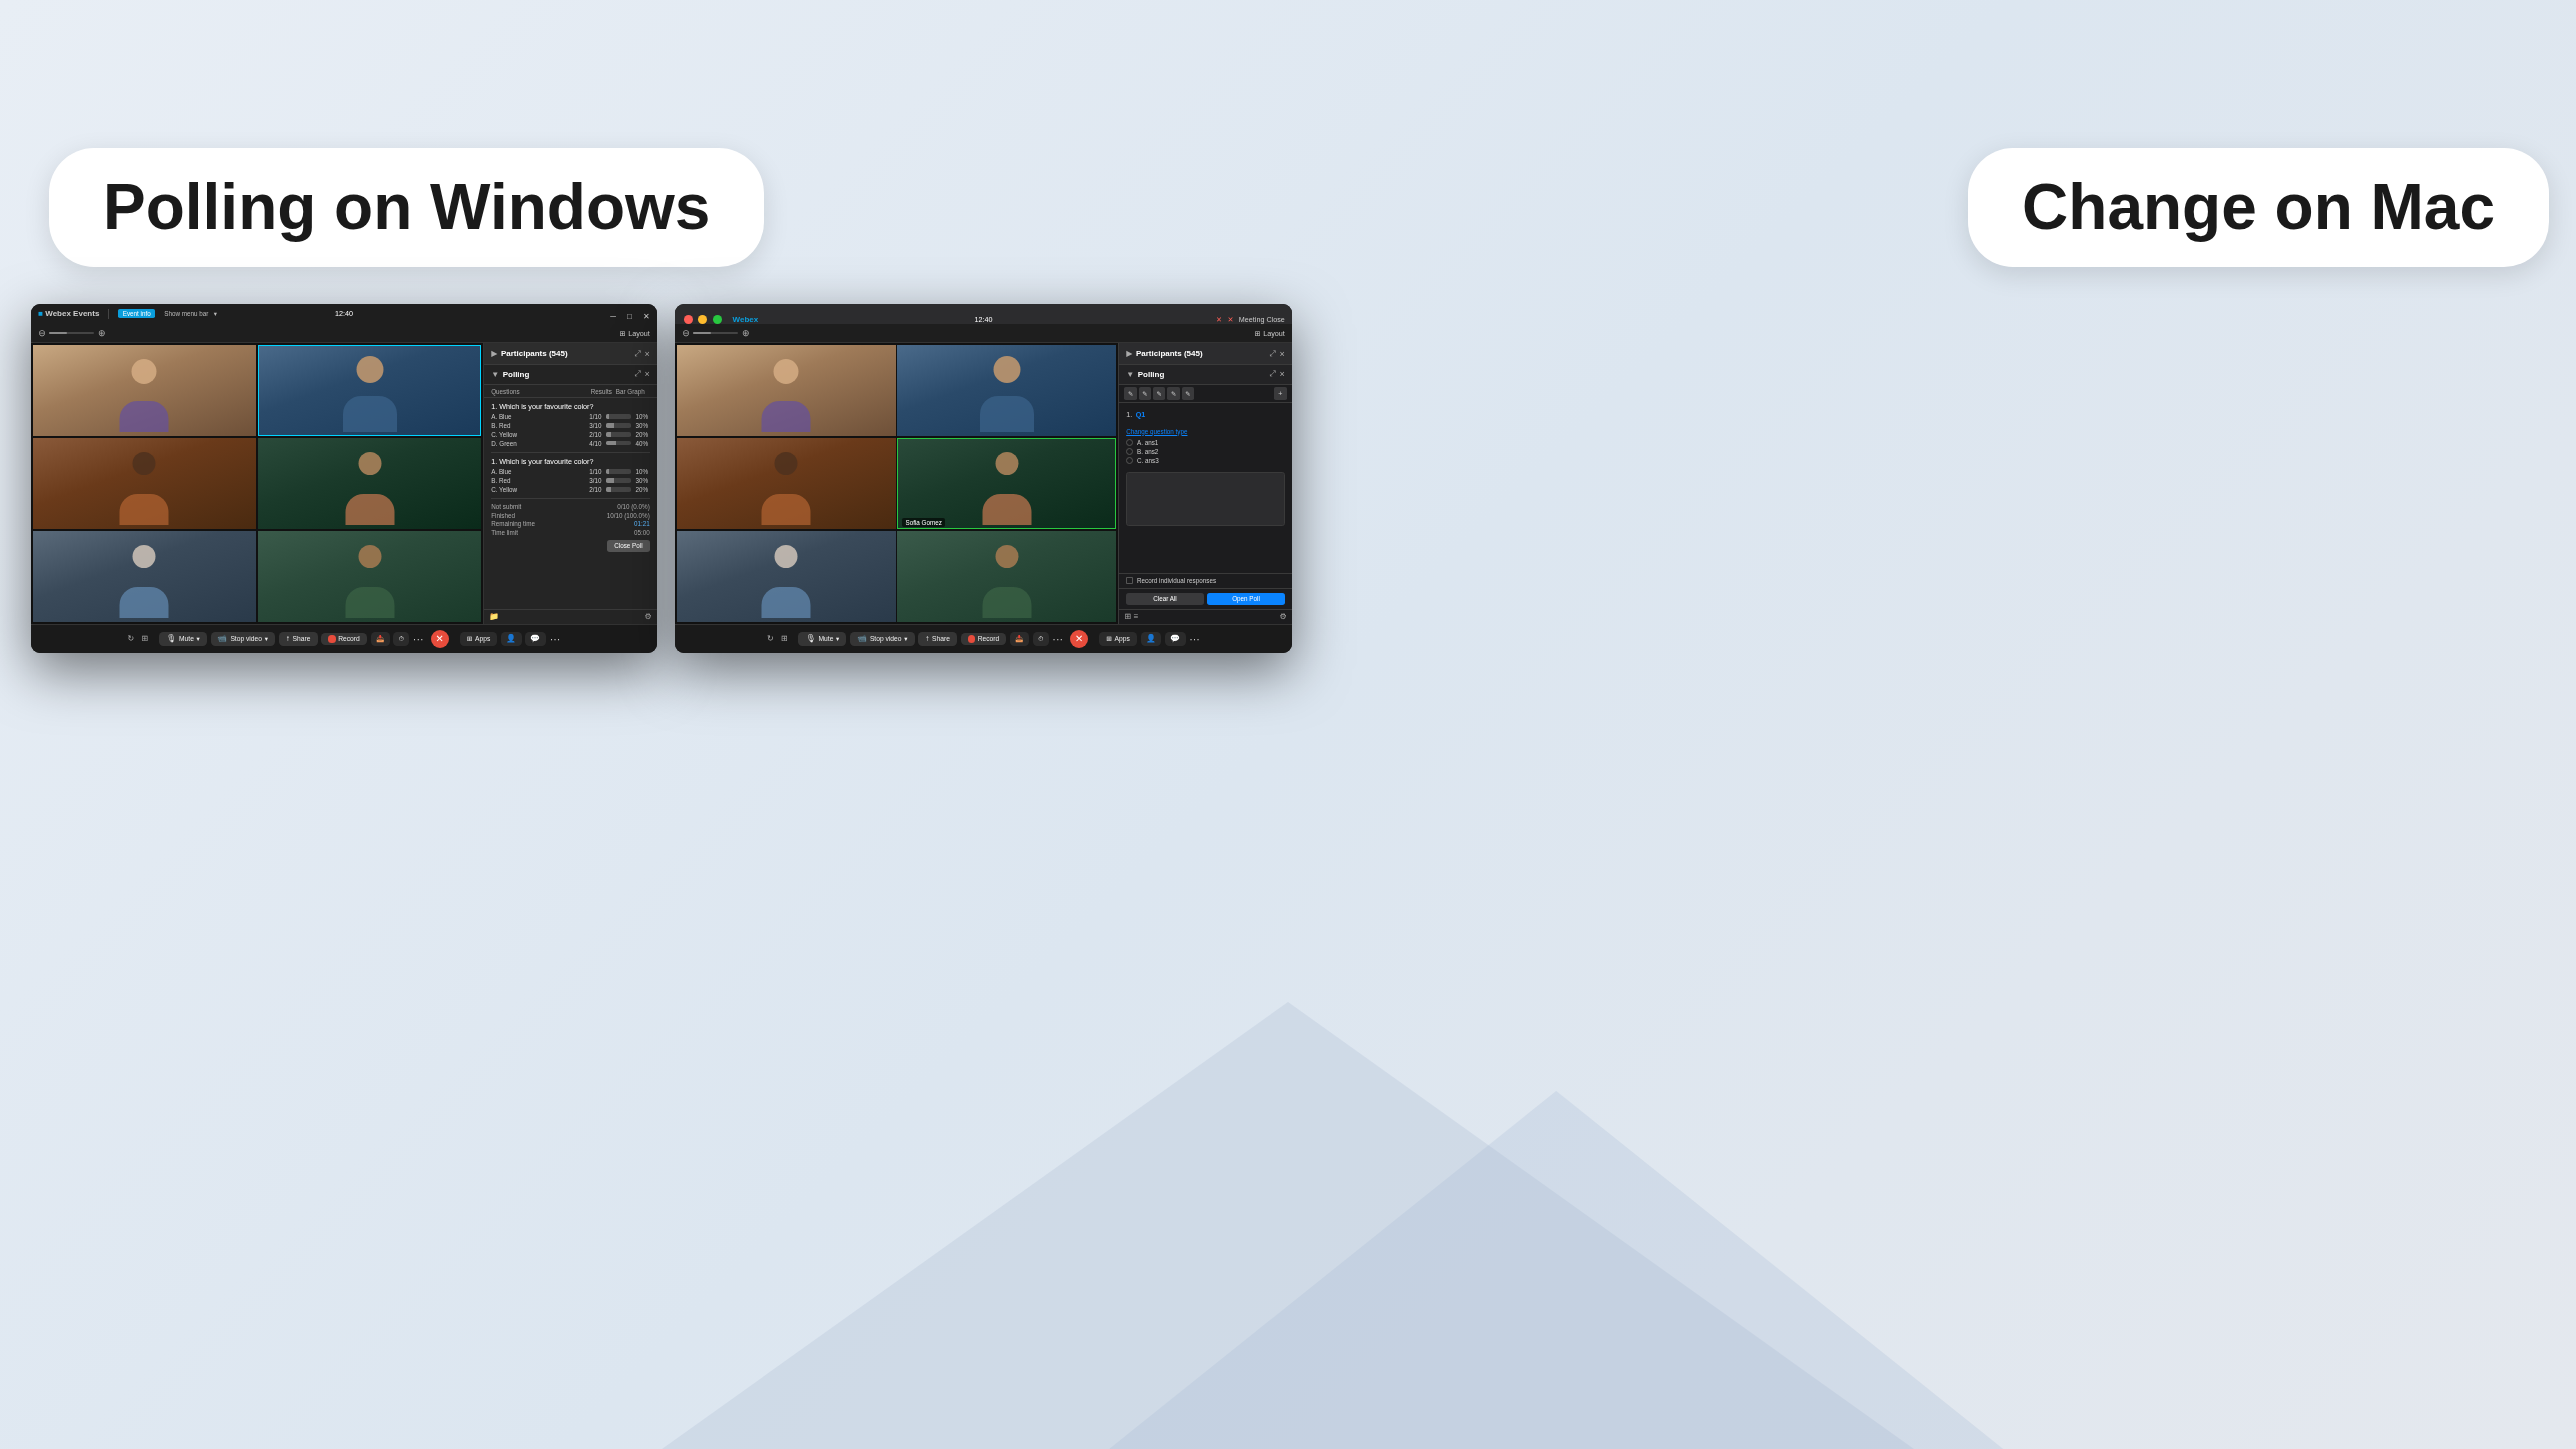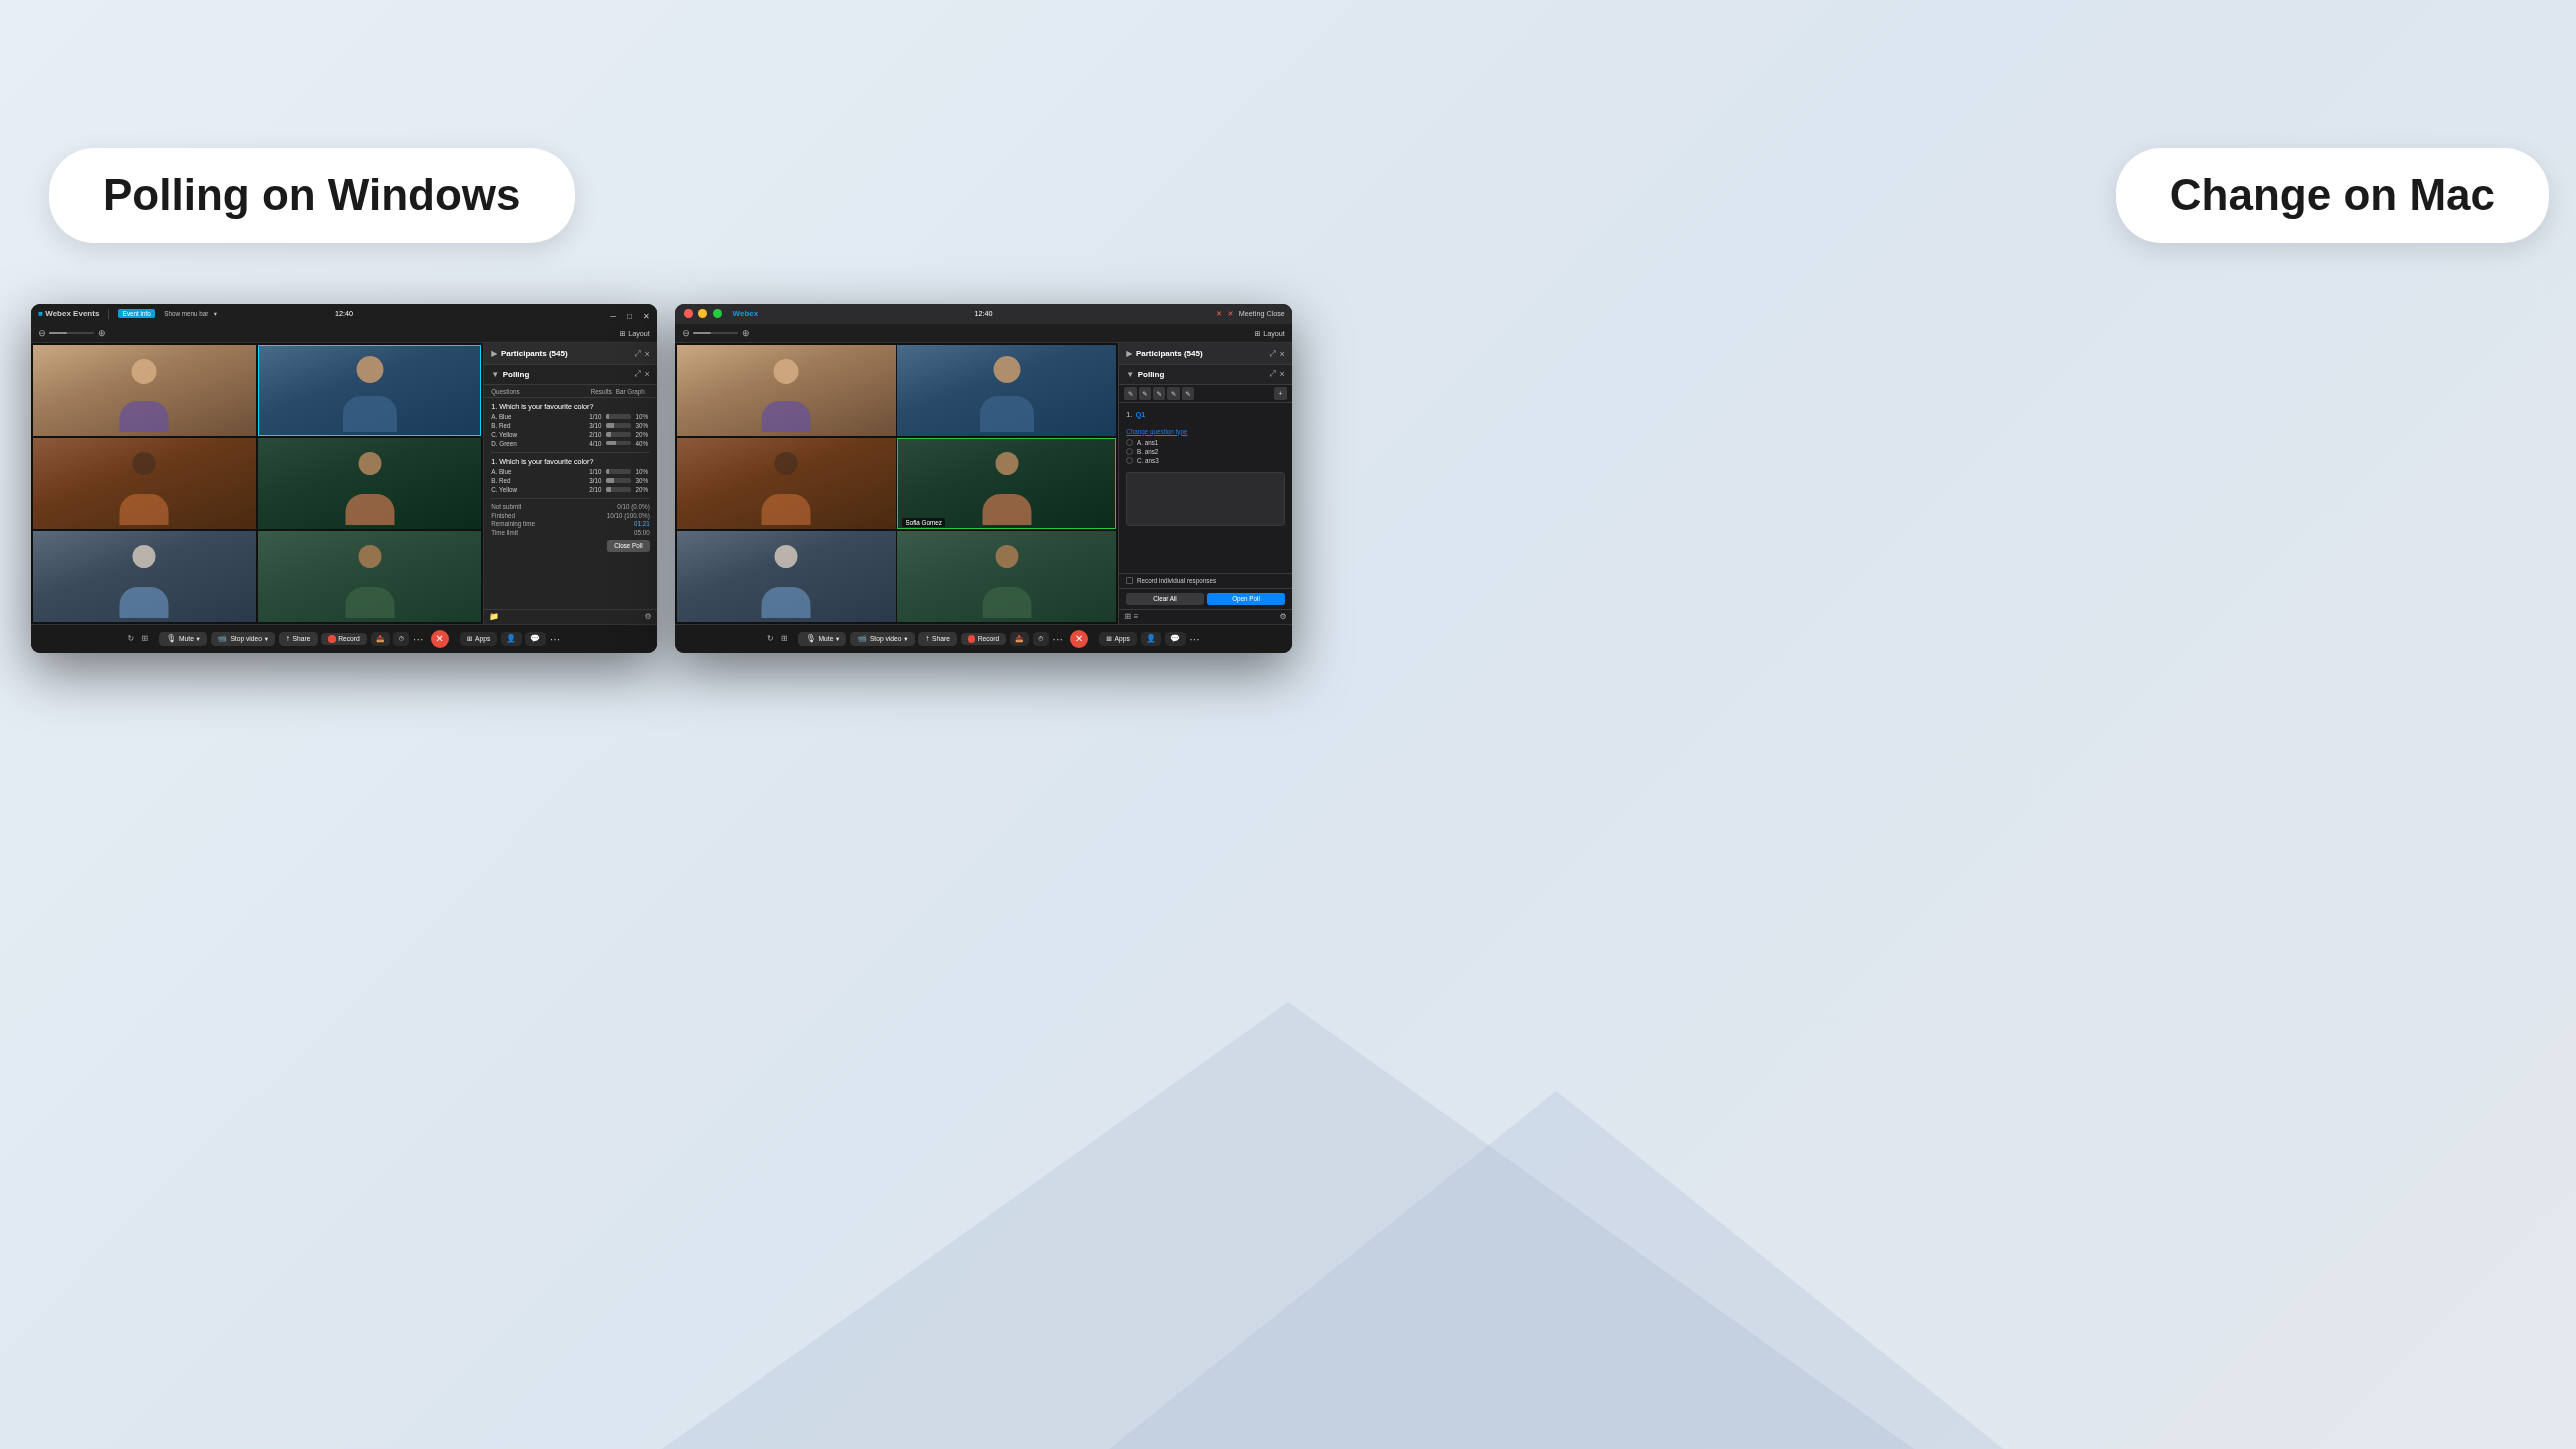--- a/index.html
+++ b/index.html
@@ -11,21 +11,21 @@
       overflow: hidden;
       position: relative;
     }
 
     
     .title-label {
       position: absolute;
       background: white;
       border-radius: 45px;
       padding: 22.4px 54px;
-      font-size: 44px;
+      font-size: 64px;
       font-weight: 700;
       color: #1a1a1a;
       box-shadow: 0 7.2px 27px rgba(0,0,0,0.12);
     }
     .title-windows {
       top: 148px;
       left: 49px;
     }
     .title-mac {
       top: 148px;
@@ -319,21 +319,21 @@
       <span>Apps</span>
     </button>
     <button style="background:rgba(255,255,255,0.08);border:none;border-radius:4.5px;padding:2.7px 5.4px;color:#eee;font-size:8px;cursor:pointer;">👤</button>
     <button style="background:rgba(255,255,255,0.08);border:none;border-radius:4.5px;padding:2.7px 5.4px;color:#eee;font-size:8px;cursor:pointer;">💬</button>
     <span style="color:#ccc;font-size:10.7px;cursor:pointer;">···</span>
   </div>
 </div>
 
 <div class="window-total window-total-mac">
 
-  <div style="height:19.7px;background:#2c2c2e;display:flex;align-items:center;padding:0 9px;gap:5.4px;position:relative;">
+  <div style="height:19.7px;background:#2c2c2e;display:flex;align-items:flex-end;padding:0 9px;gap:5.4px;position:relative;">
     <div style="width:9px;height:9px;border-radius:50%;background:#ff5f57;cursor:pointer;"></div>
     <div style="width:9px;height:9px;border-radius:50%;background:#febc2e;cursor:pointer;"></div>
     <div style="width:9px;height:9px;border-radius:50%;background:#28c840;cursor:pointer;"></div>
     <span style="font-size:8px;color:#0a9edc;font-weight:bold;margin-left:5.4px;">Webex</span>
     <span style="position:absolute;left:50%;transform:translateX(-50%);font-size:7.2px;color:#fff;">12:40</span>
     <div style="position:absolute;right:7.2px;display:flex;align-items:center;gap:5.4px;">
       <span style="font-size:7.2px;color:#ff5f57;cursor:pointer;">✕</span>
       <span style="font-size:7.2px;color:#ff5f57;cursor:pointer;">✕</span>
       <span style="font-size:7.2px;color:#ccc;">Meeting Close</span>
     </div>

